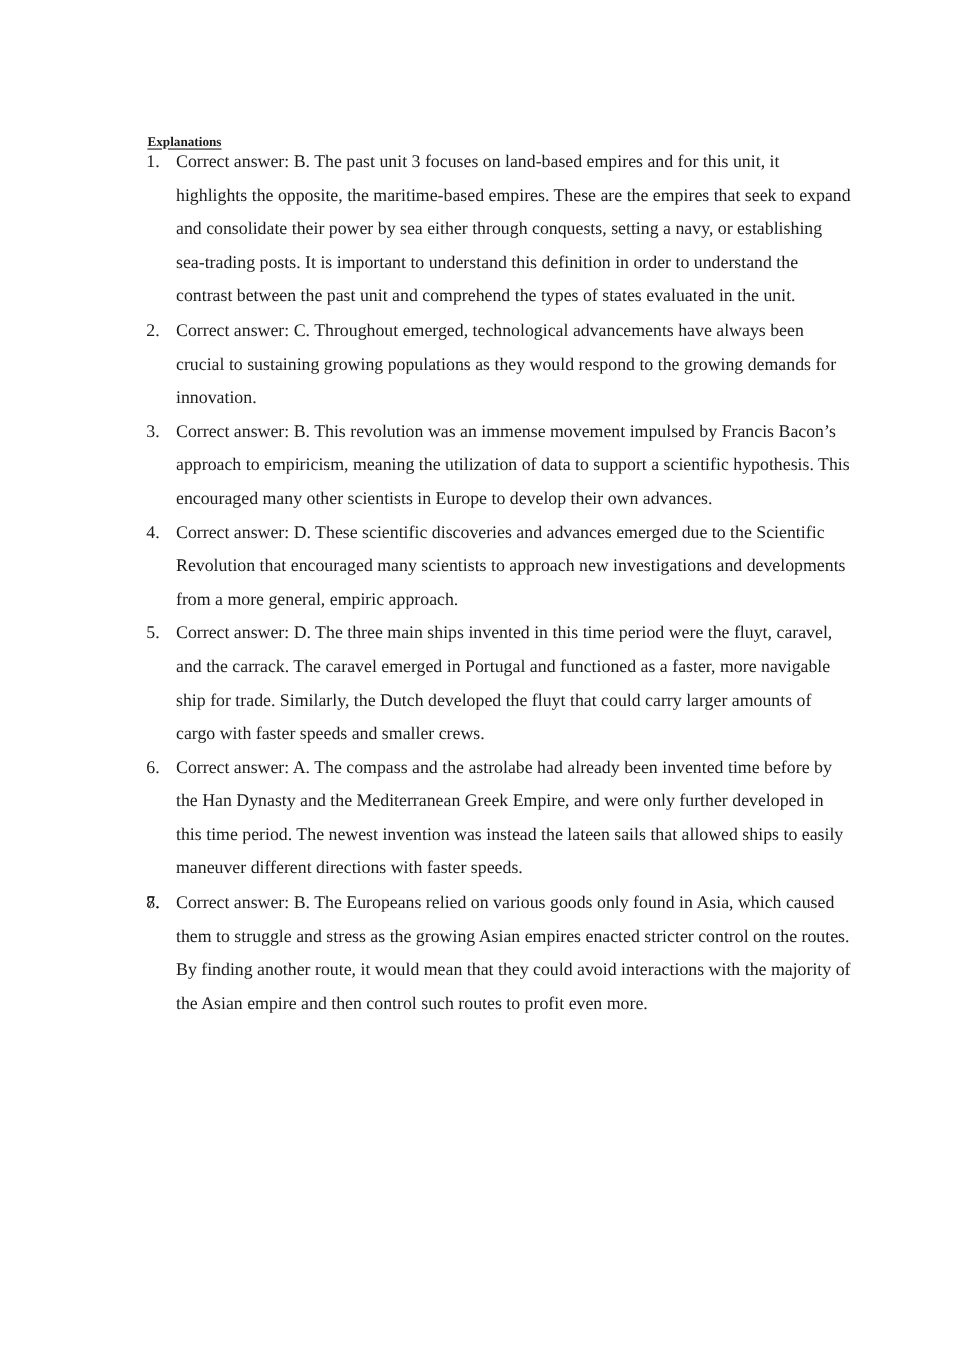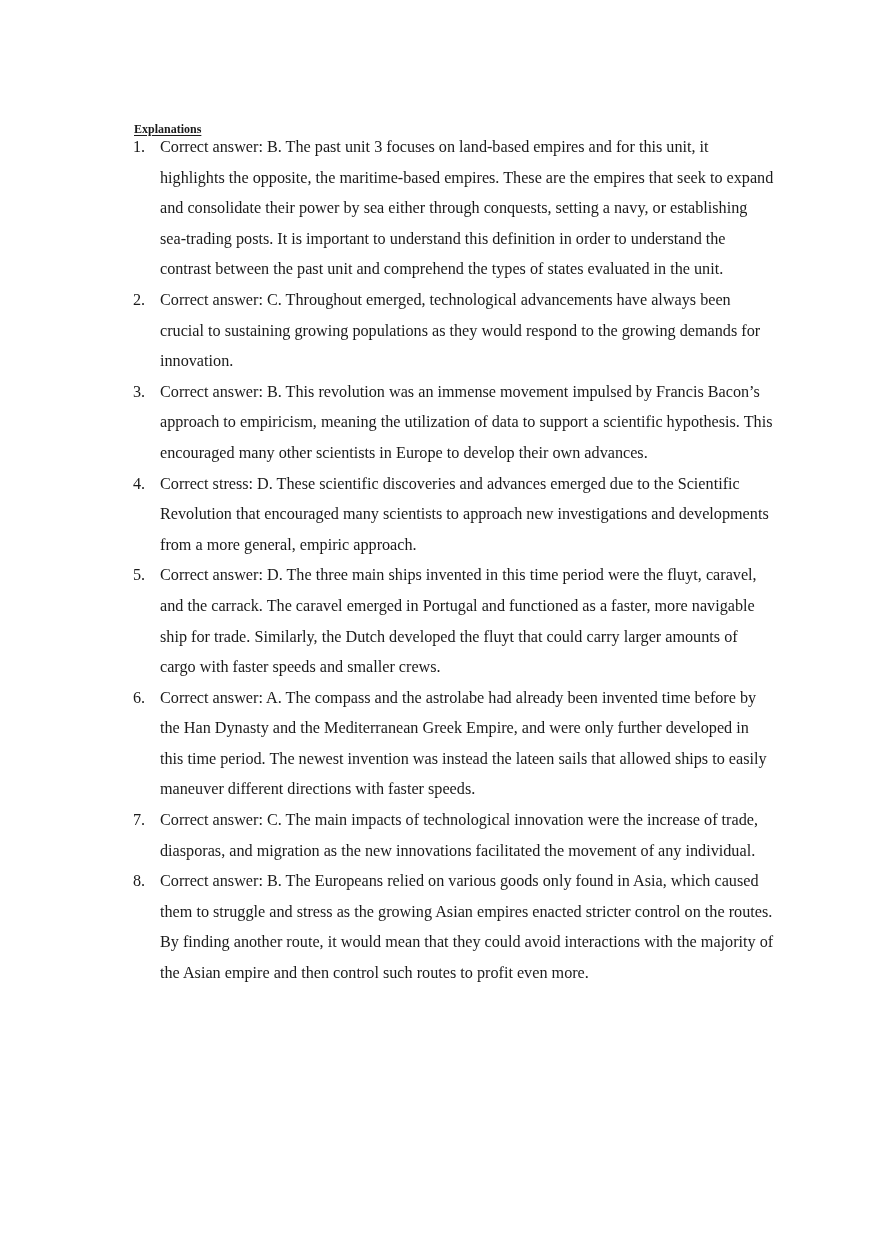--- a/index.html
+++ b/index.html
@@ -73,32 +73,31 @@
     <li class="item">
       <span class="num">2.</span>
       <span class="text">Correct answer: C. Throughout emerged, technological advancements have always been crucial to sustaining growing populations as they would respond to the growing demands for innovation.</span>
     </li>
     <li class="item">
       <span class="num">3.</span>
       <span class="text">Correct answer: B. This revolution was an immense movement impulsed by Francis Bacon’s approach to empiricism, meaning the utilization of data to support a scientific hypothesis. This encouraged many other scientists in Europe to develop their own advances.</span>
     </li>
     <li class="item">
       <span class="num">4.</span>
-      <span class="text">Correct stress: D. These scientific discoveries and advances emerged due to the Scientific Revolution that encouraged many scientists to approach new investigations and developments from a more general, empiric approach.</span>
+      <span class="text">Correct answer: D. These scientific discoveries and advances emerged due to the Scientific Revolution that encouraged many scientists to approach new investigations and developments from a more general, empiric approach.</span>
     </li>
     <li class="item">
       <span class="num">5.</span>
       <span class="text">Correct answer: D. The three main ships invented in this time period were the fluyt, caravel, and the carrack. The caravel emerged in Portugal and functioned as a faster, more navigable ship for trade. Similarly, the Dutch developed the fluyt that could carry larger amounts of cargo with faster speeds and smaller crews.</span>
     </li>
     <li class="item">
       <span class="num">6.</span>
       <span class="text">Correct answer: A. The compass and the astrolabe had already been invented time before by the Han Dynasty and the Mediterranean Greek Empire, and were only further developed in this time period. The newest invention was instead the lateen sails that allowed ships to easily maneuver different directions with faster speeds.</span>
     </li>
     <li class="item">
       <span class="num">7.</span>
-      <span class="text">Correct answer: C. The main impacts of technological innovation were the increase of trade, diasporas, and migration as the new innovations facilitated the movement of any individual.</span>
     </li>
     <li class="item">
       <span class="num">8.</span>
       <span class="text">Correct answer: B. The Europeans relied on various goods only found in Asia, which caused them to struggle and stress as the growing Asian empires enacted stricter control on the routes. By finding another route, it would mean that they could avoid interactions with the majority of the Asian empire and then control such routes to profit even more.</span>
     </li>
   </ol>
 </div>
 
 </body></html>

